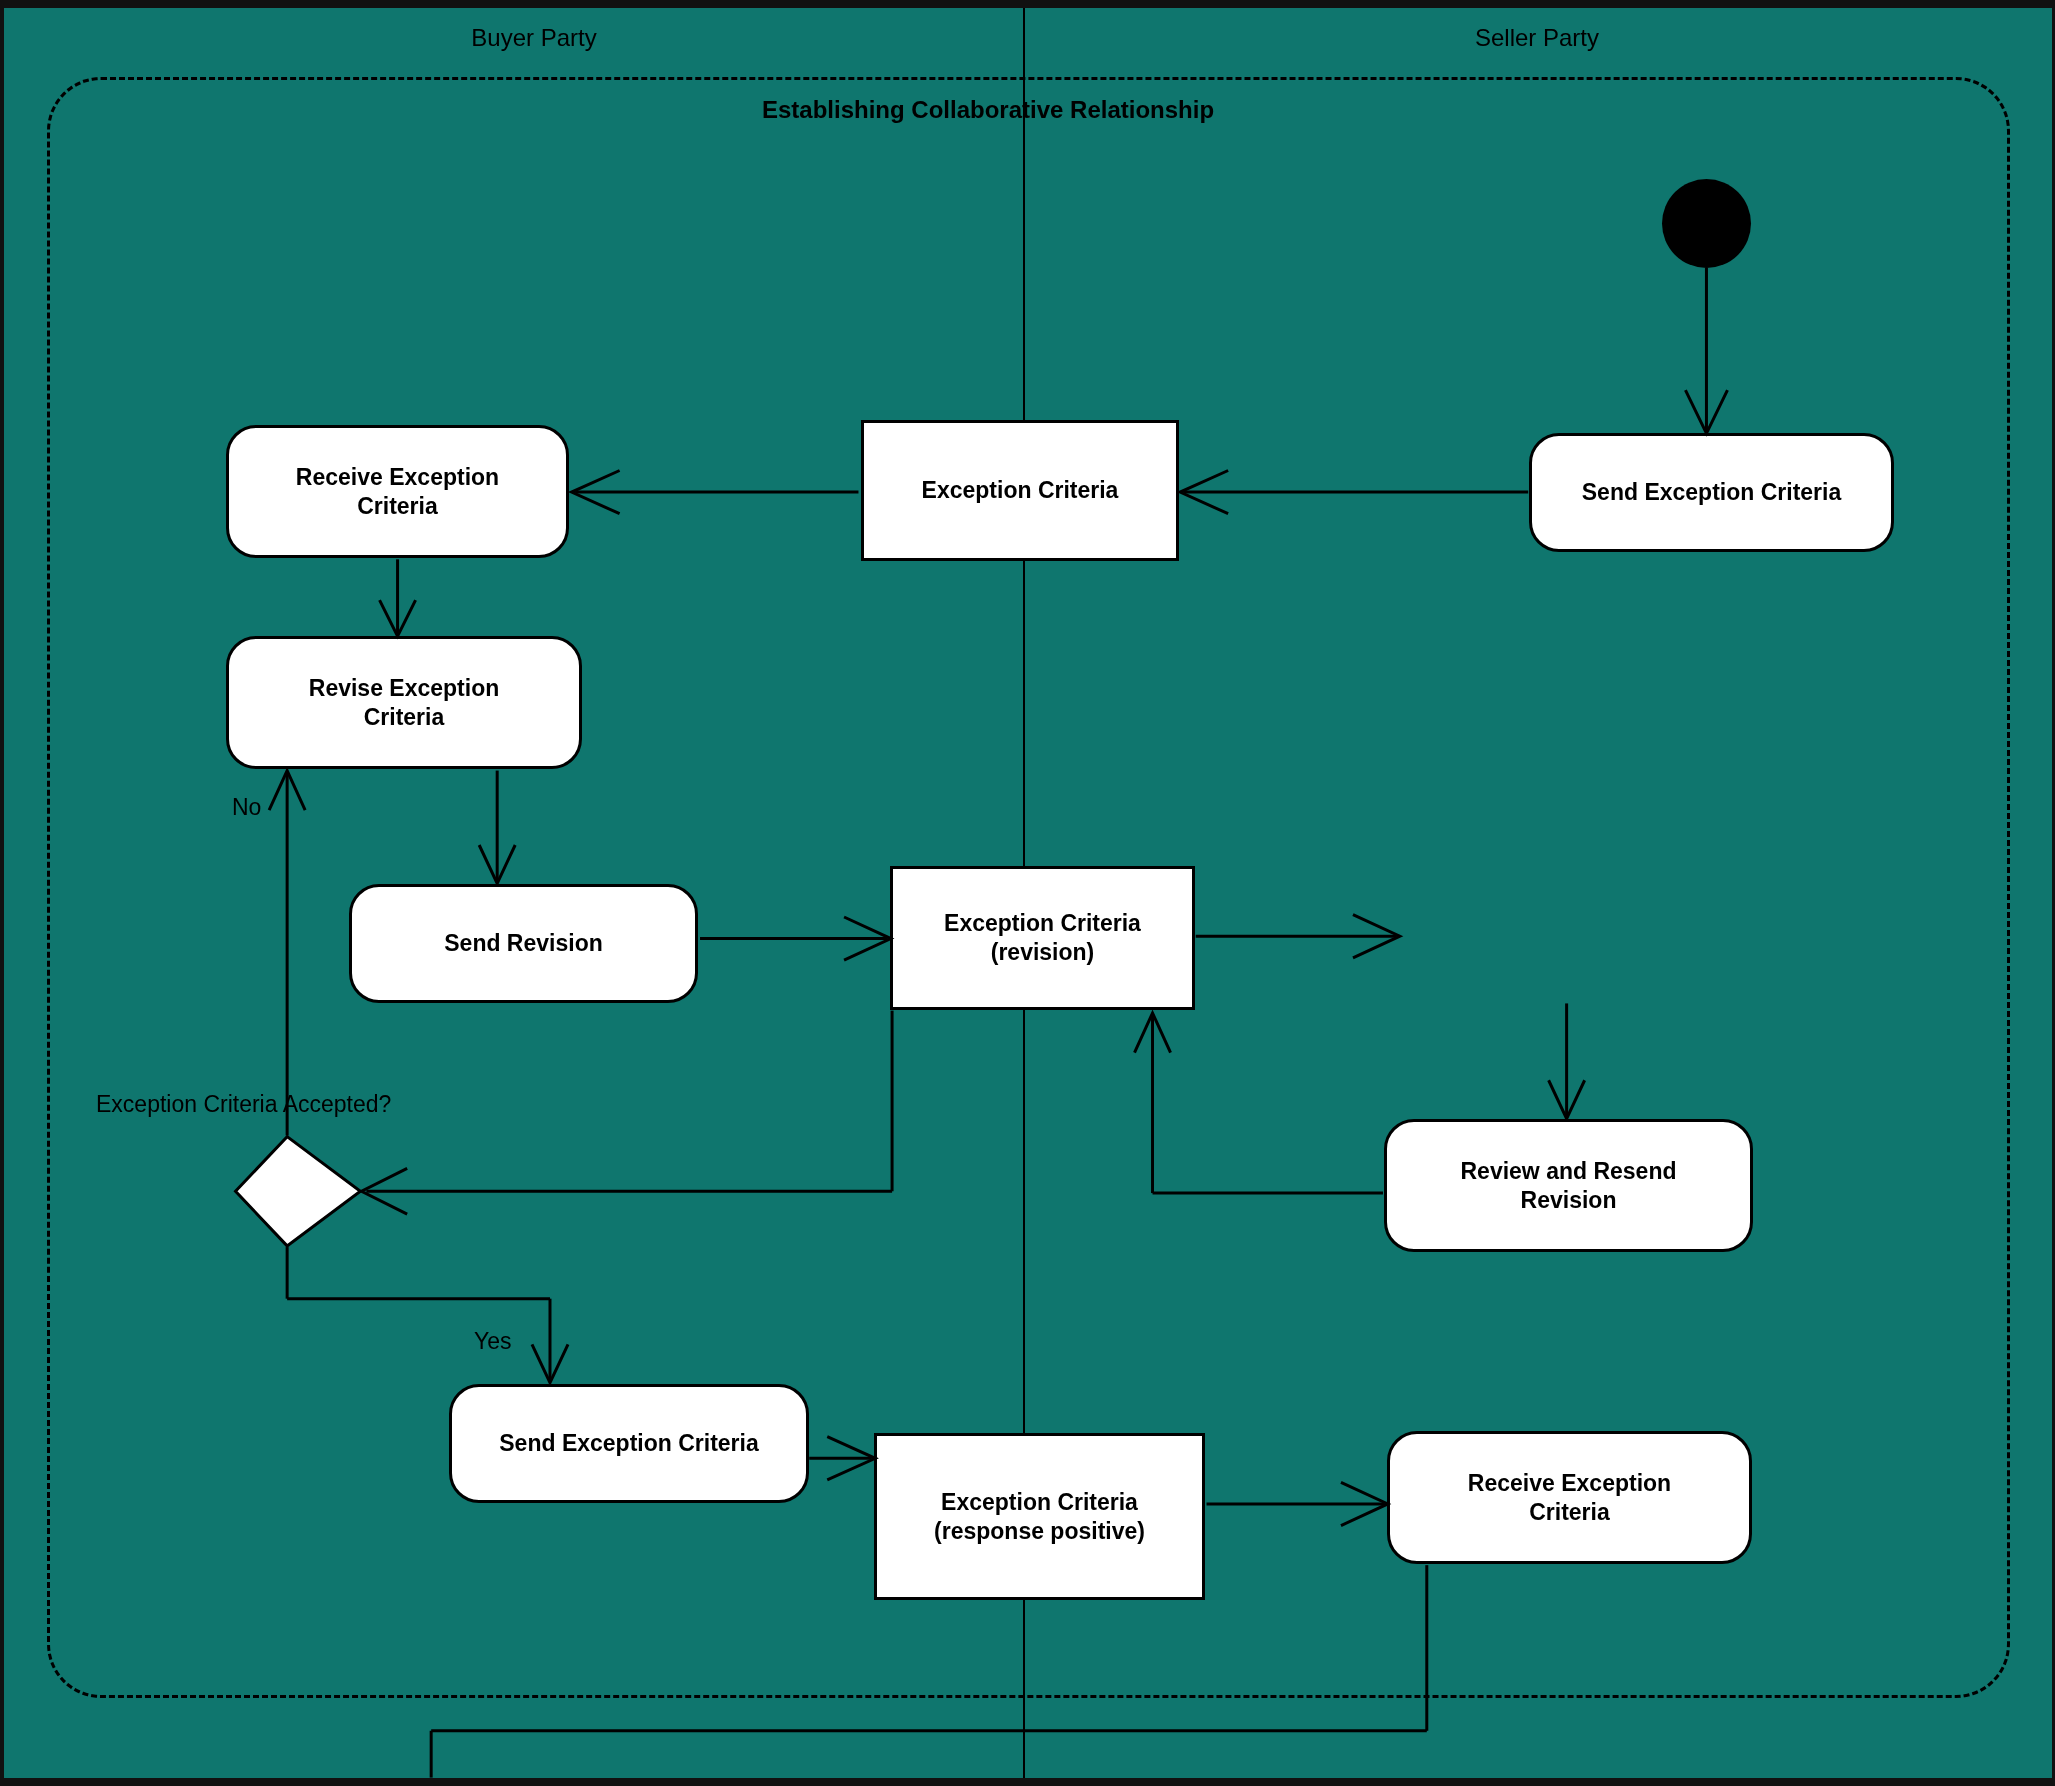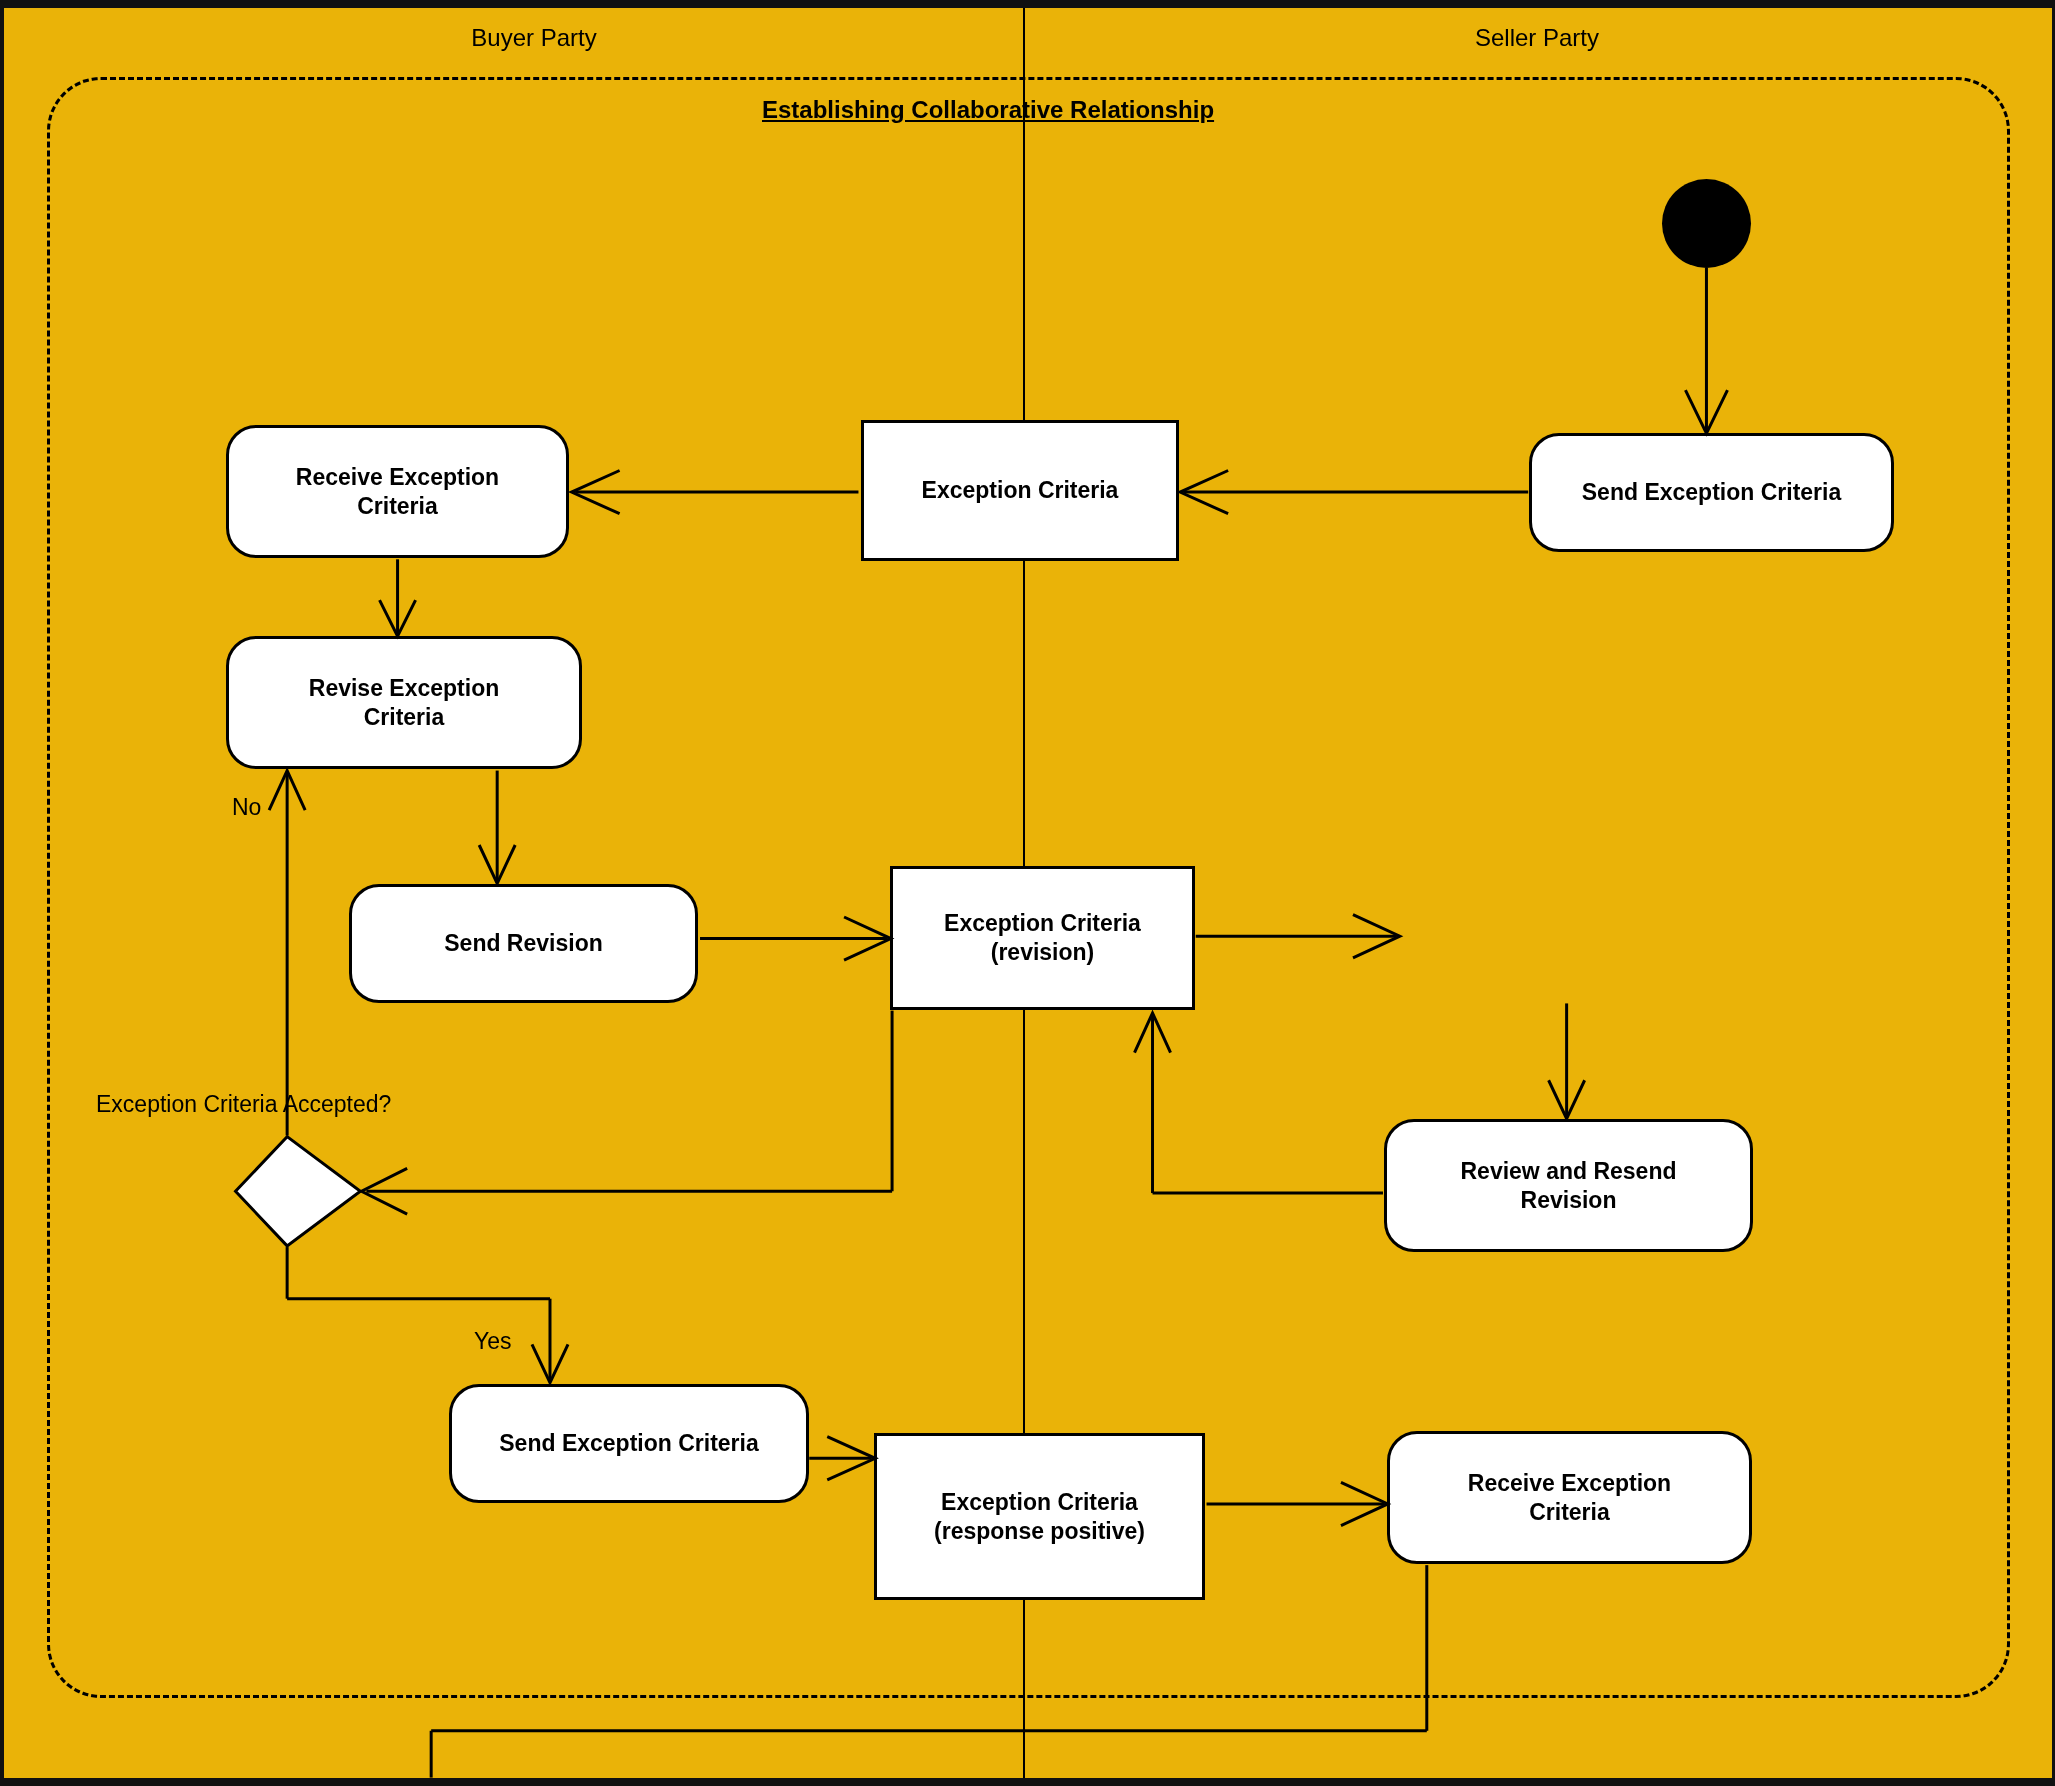--- a/index.html
+++ b/index.html
@@ -4,21 +4,21 @@
 <style>
   html, body {
     margin: 0;
     padding: 0;
     background: #ffffff;
   }
   #canvas {
     position: relative;
     width: 2056px;
     height: 1786px;
-    background: #eab308;
+    background: #0f766e;
     font-family: "Liberation Sans", sans-serif;
     overflow: hidden;
   }
   
   .page-frame-top,
   .page-frame-bottom {
     position: absolute;
     left: 0;
     width: 2056px;
     height: 8.4px;
@@ -143,21 +143,21 @@
   <div class="page-frame-left"></div>
   <div class="page-frame-right"></div>
 
   <div class="lane-label" style="left:366px; top:24px; width:336px;">Buyer Party</div>
   <div class="lane-label" style="left:1369px; top:24px; width:336px;">Seller Party</div>
 
   <div class="lane-divider" style="left:1023px; top:8.4px; height:1770px;"></div>
 
   <div class="activity-frame" style="left:47px; top:77px; width:1957px; height:1615px;"></div>
 
-  <div class="frame-title" style="left:762px; top:96px;text-decoration:underline;">Establishing Collaborative Relationship</div>
+  <div class="frame-title" style="left:762px; top:96px;">Establishing Collaborative Relationship</div>
 
   <div class="initial-node" style="left:1662px; top:179px; width:89px; height:89px;"></div>
 
   <div class="action" style="left:1529px; top:433px; width:365px; height:119px;">
     <span>Send Exception Criteria</span>
   </div>
 
   <div class="objectnode" style="left:861px; top:420px; width:318px; height:141px;">
     <span>Exception Criteria</span>
   </div>

